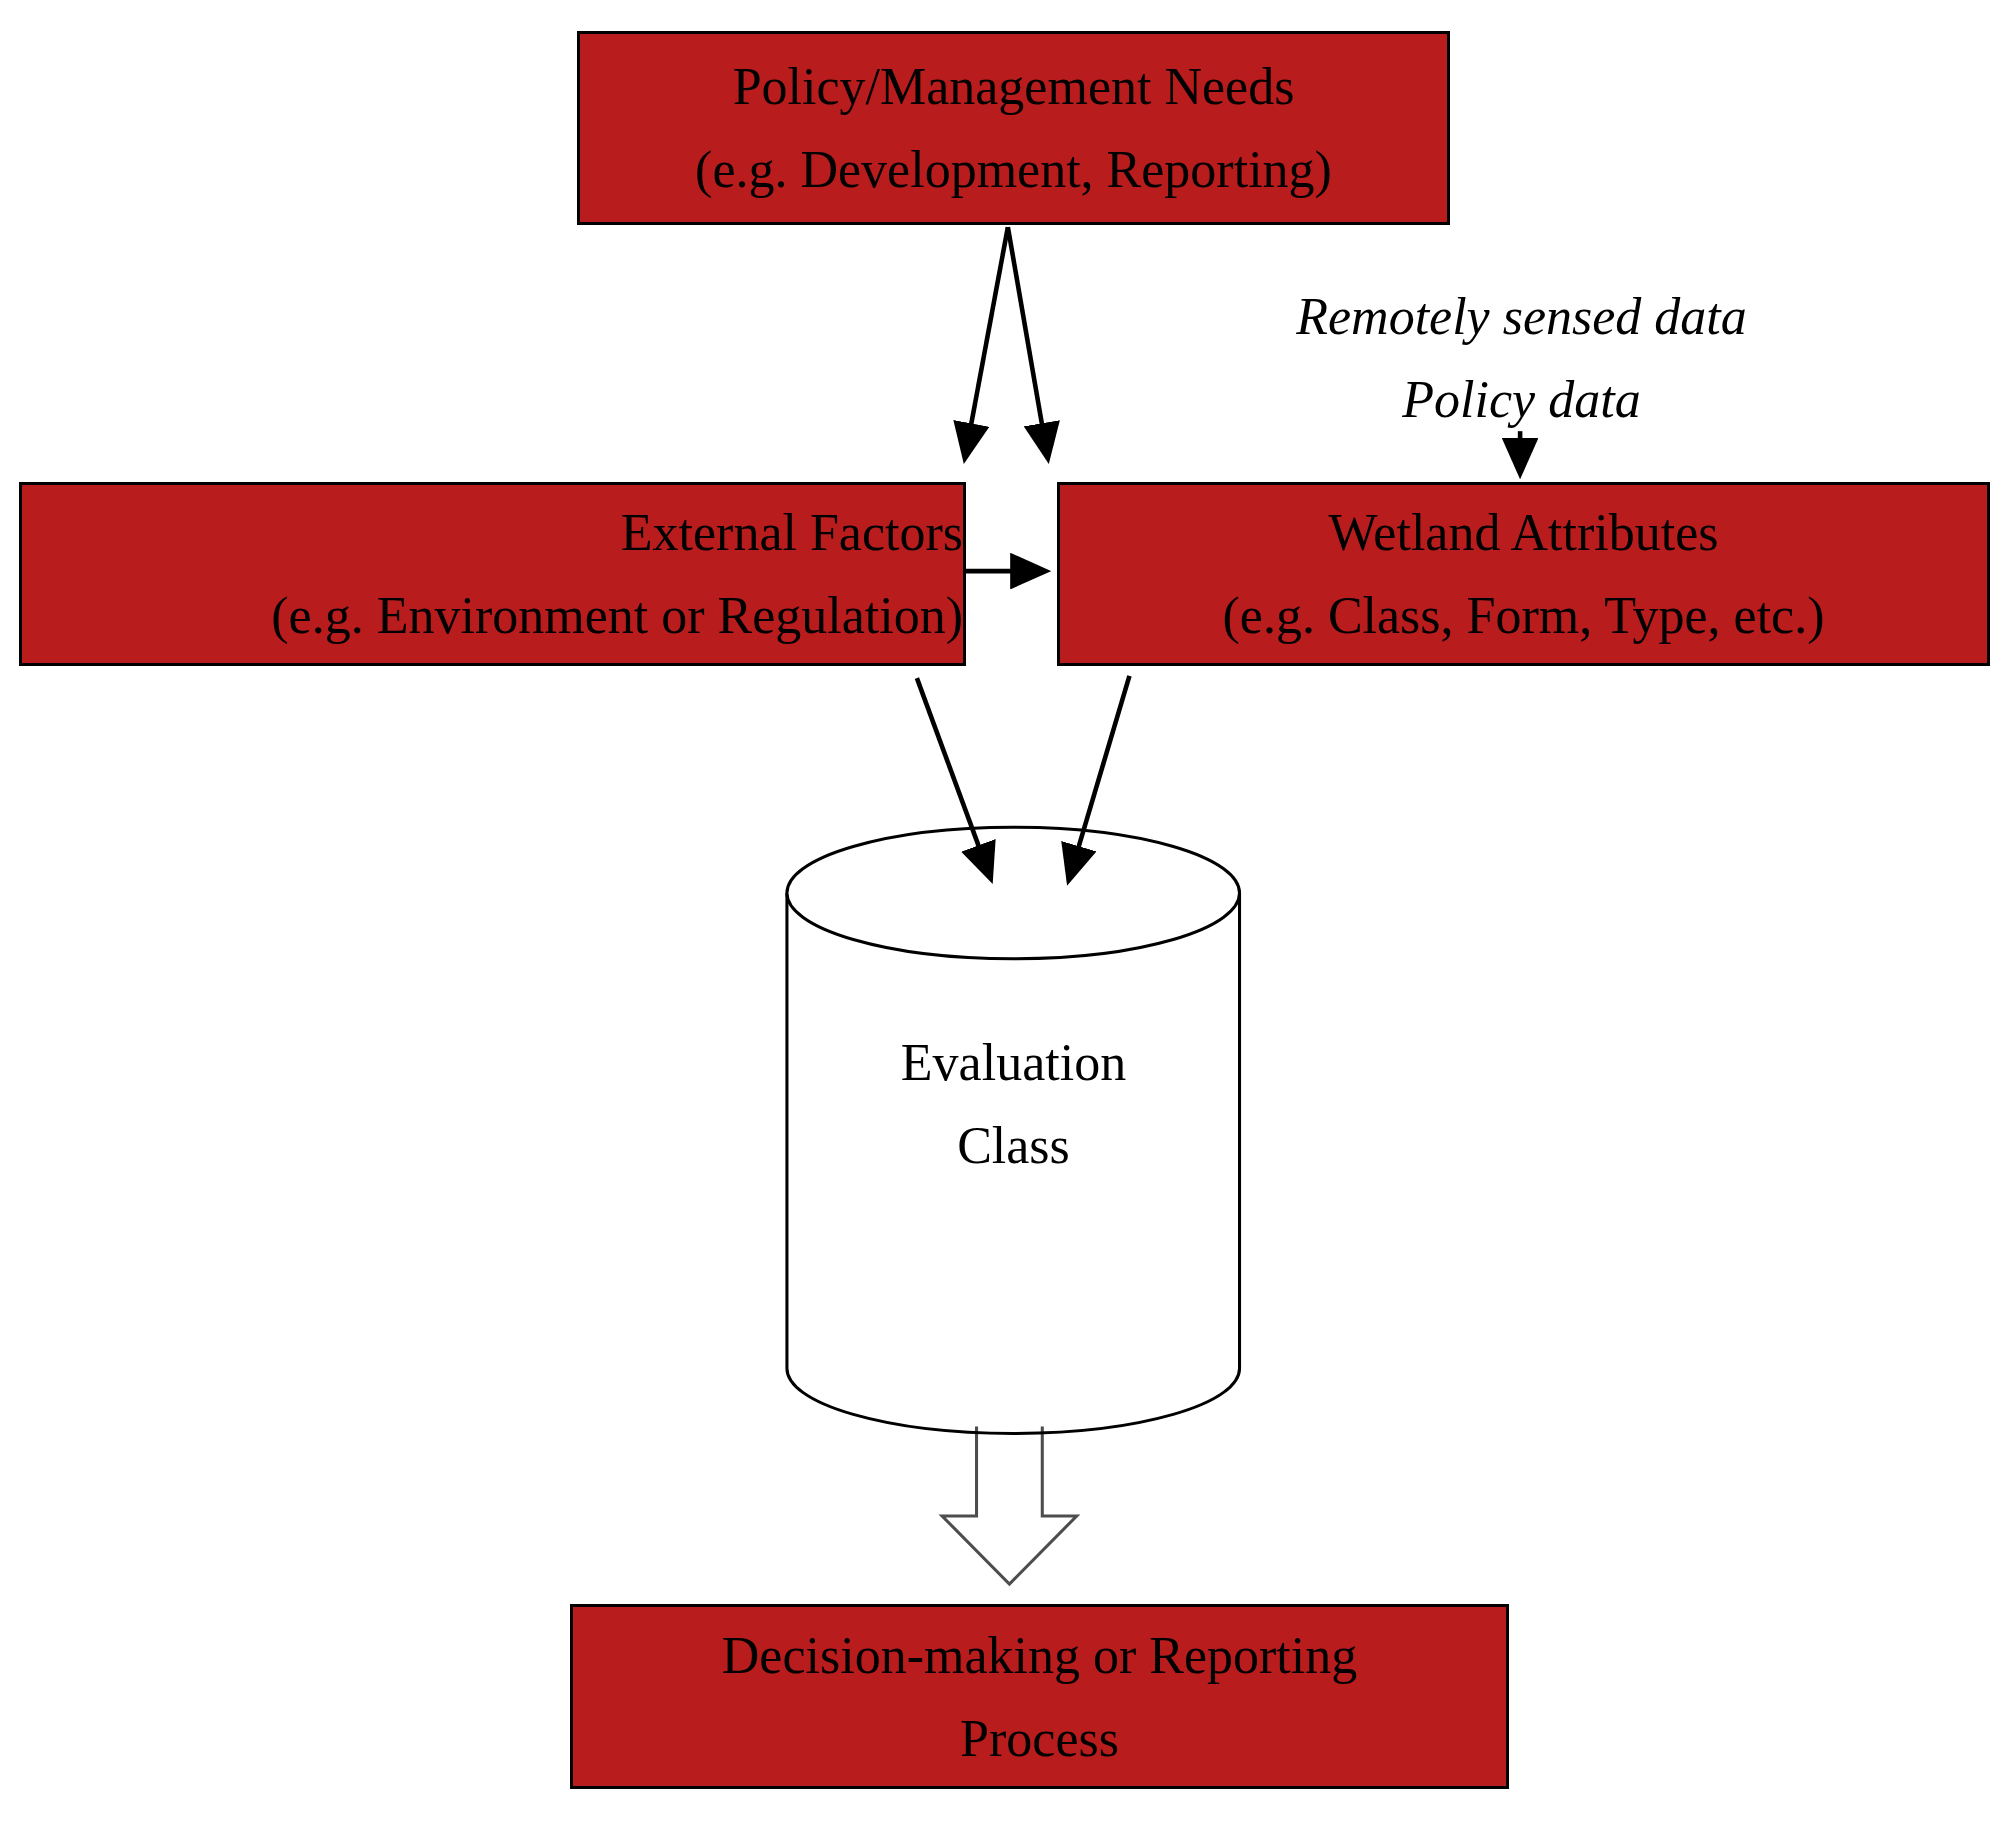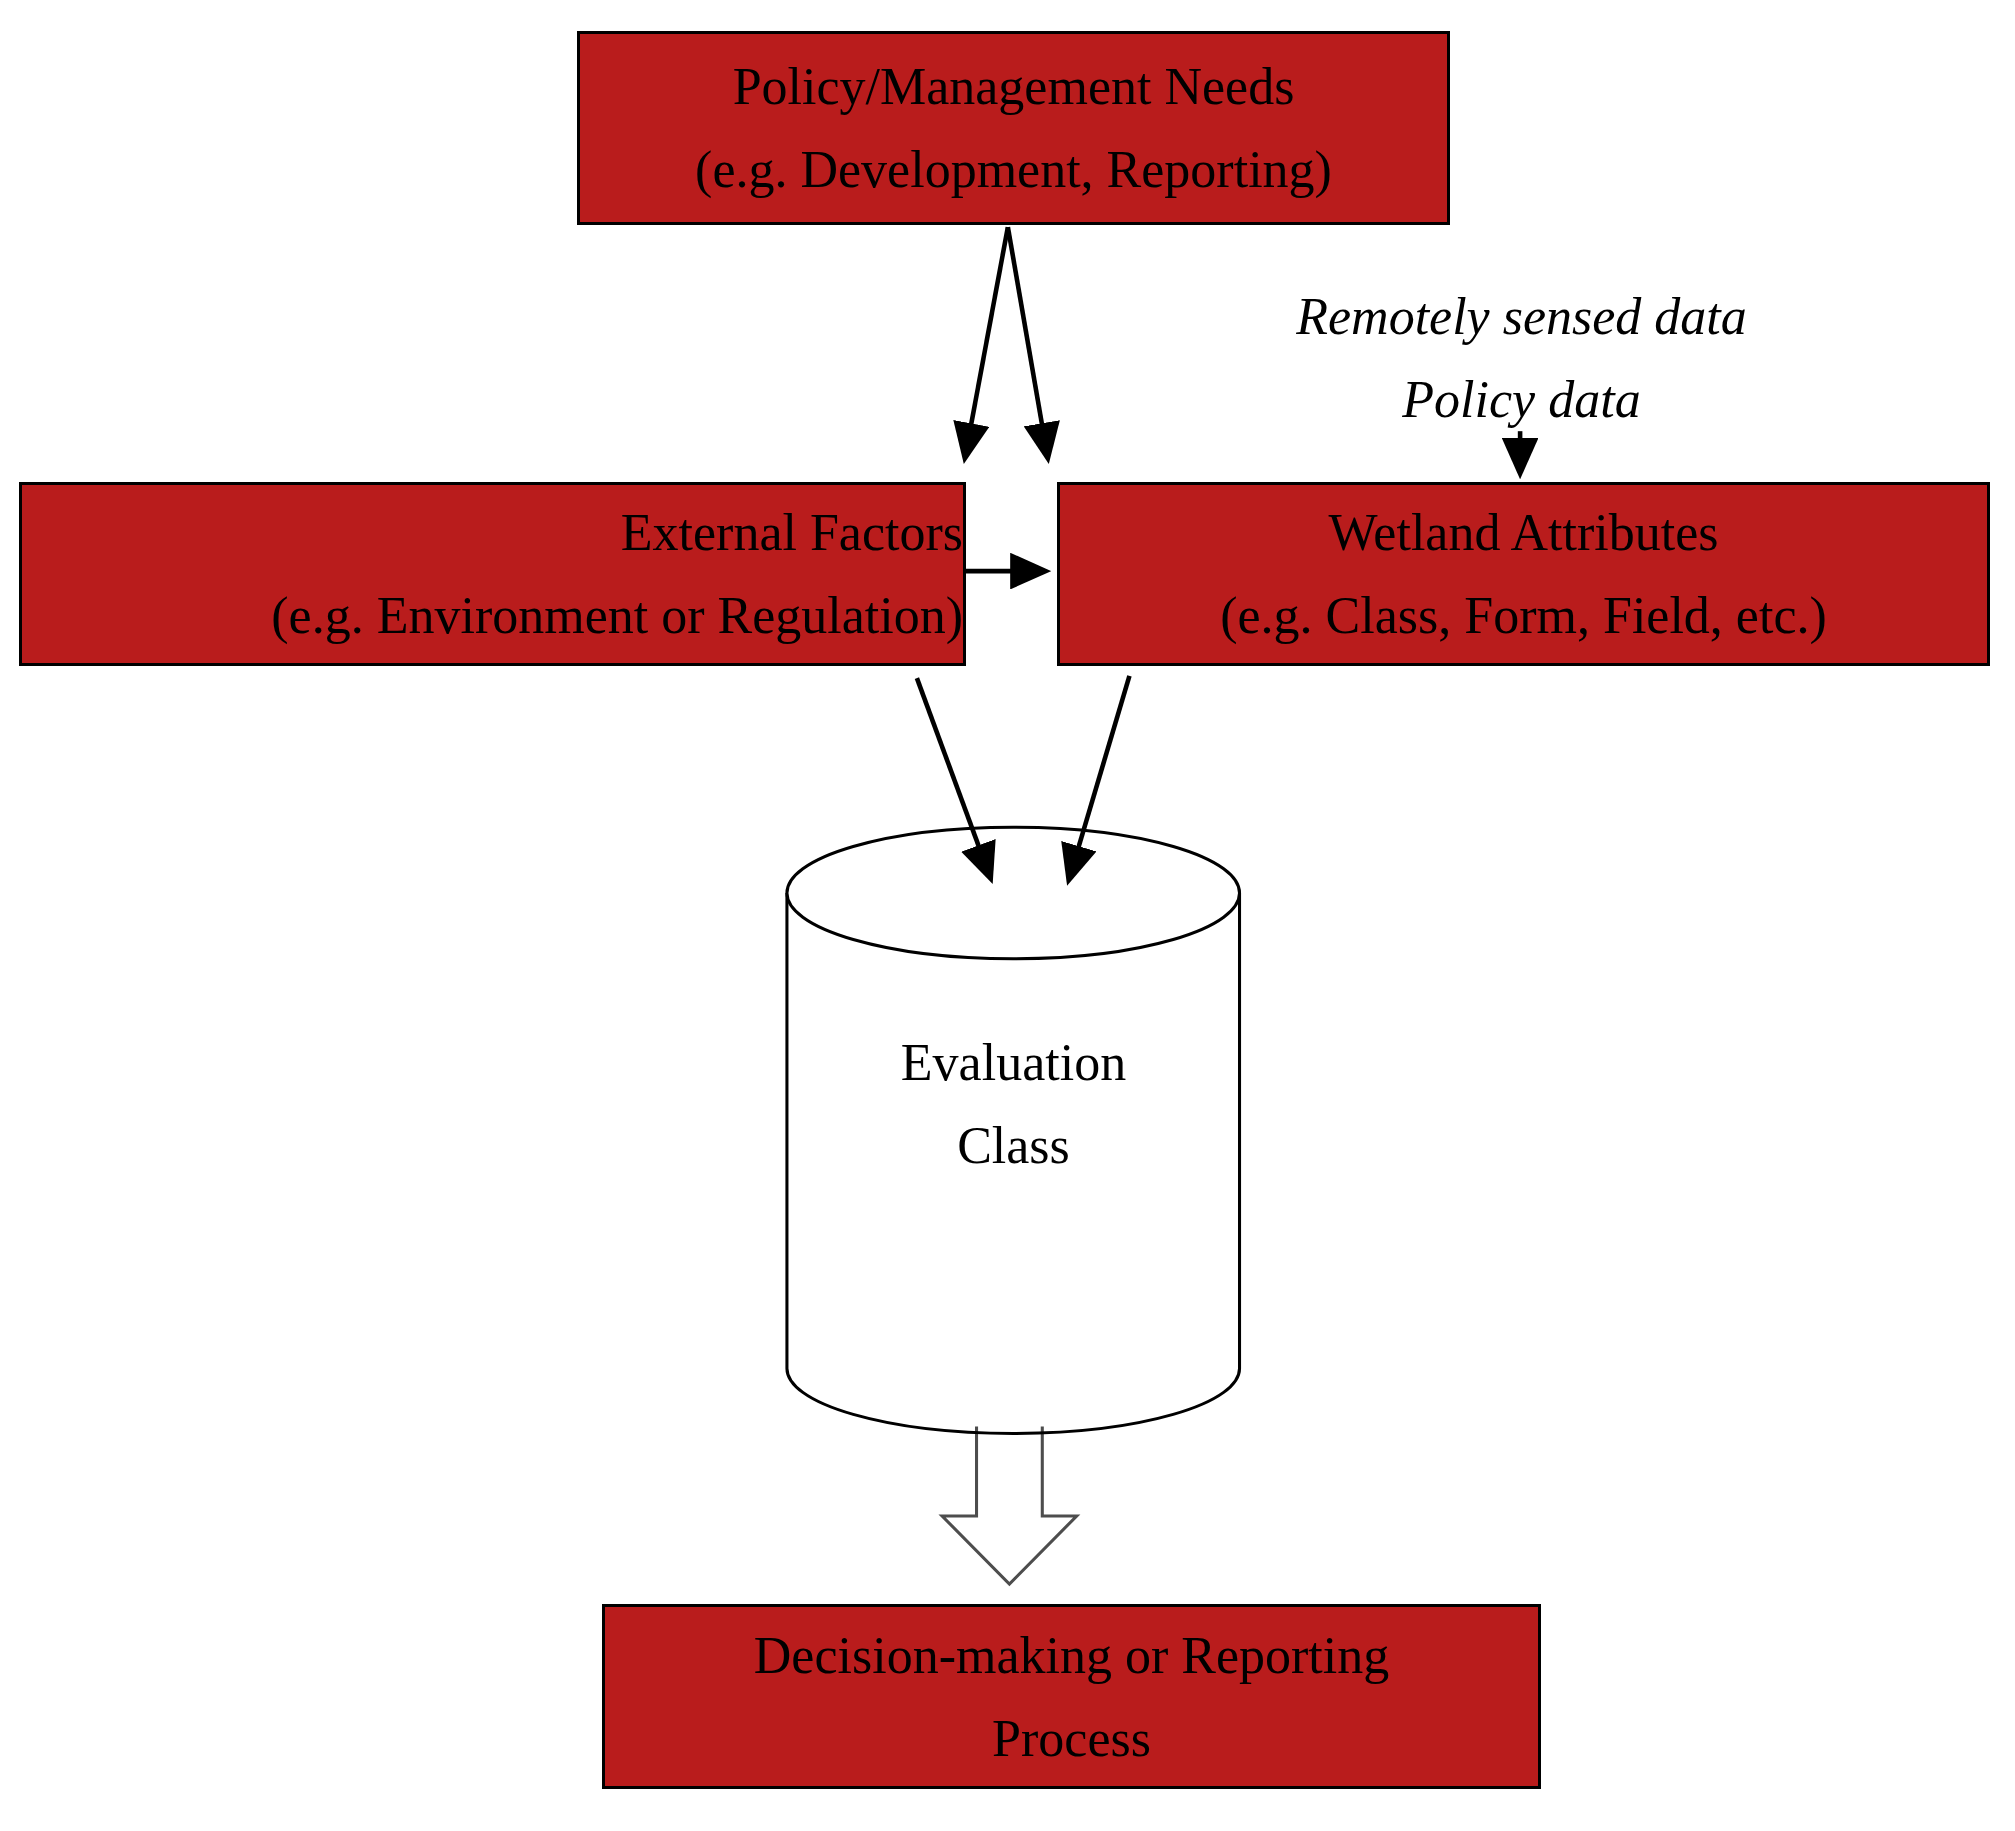--- a/index.html
+++ b/index.html
@@ -96,27 +96,27 @@
     <div class="node-line">Policy data</div>
   </div>
 
   <div class="node-box" style="left:19px; top:482px; width:947px; height:184px;align-items:flex-end;">
     <div class="node-line">External Factors</div>
     <div class="node-line">(e.g. Environment or Regulation)</div>
   </div>
 
   <div class="node-box" style="left:1057px; top:482px; width:933px; height:184px;">
     <div class="node-line">Wetland Attributes</div>
-    <div class="node-line">(e.g. Class, Form, Field, etc.)</div>
+    <div class="node-line">(e.g. Class, Form, Type, etc.)</div>
   </div>
 
   <div class="cyl-label" style="left:784px; top:1021px; width:459px; height:245px;">
     <div class="node-line">Evaluation</div>
     <div class="node-line">Class</div>
   </div>
 
-  <div class="node-box" style="left:602px; top:1604px; width:939px; height:185px;">
+  <div class="node-box" style="left:570px; top:1604px; width:939px; height:185px;">
     <div class="node-line">Decision-making or Reporting</div>
     <div class="node-line">Process</div>
   </div>
 
 </div>
 
 
 </body></html>

